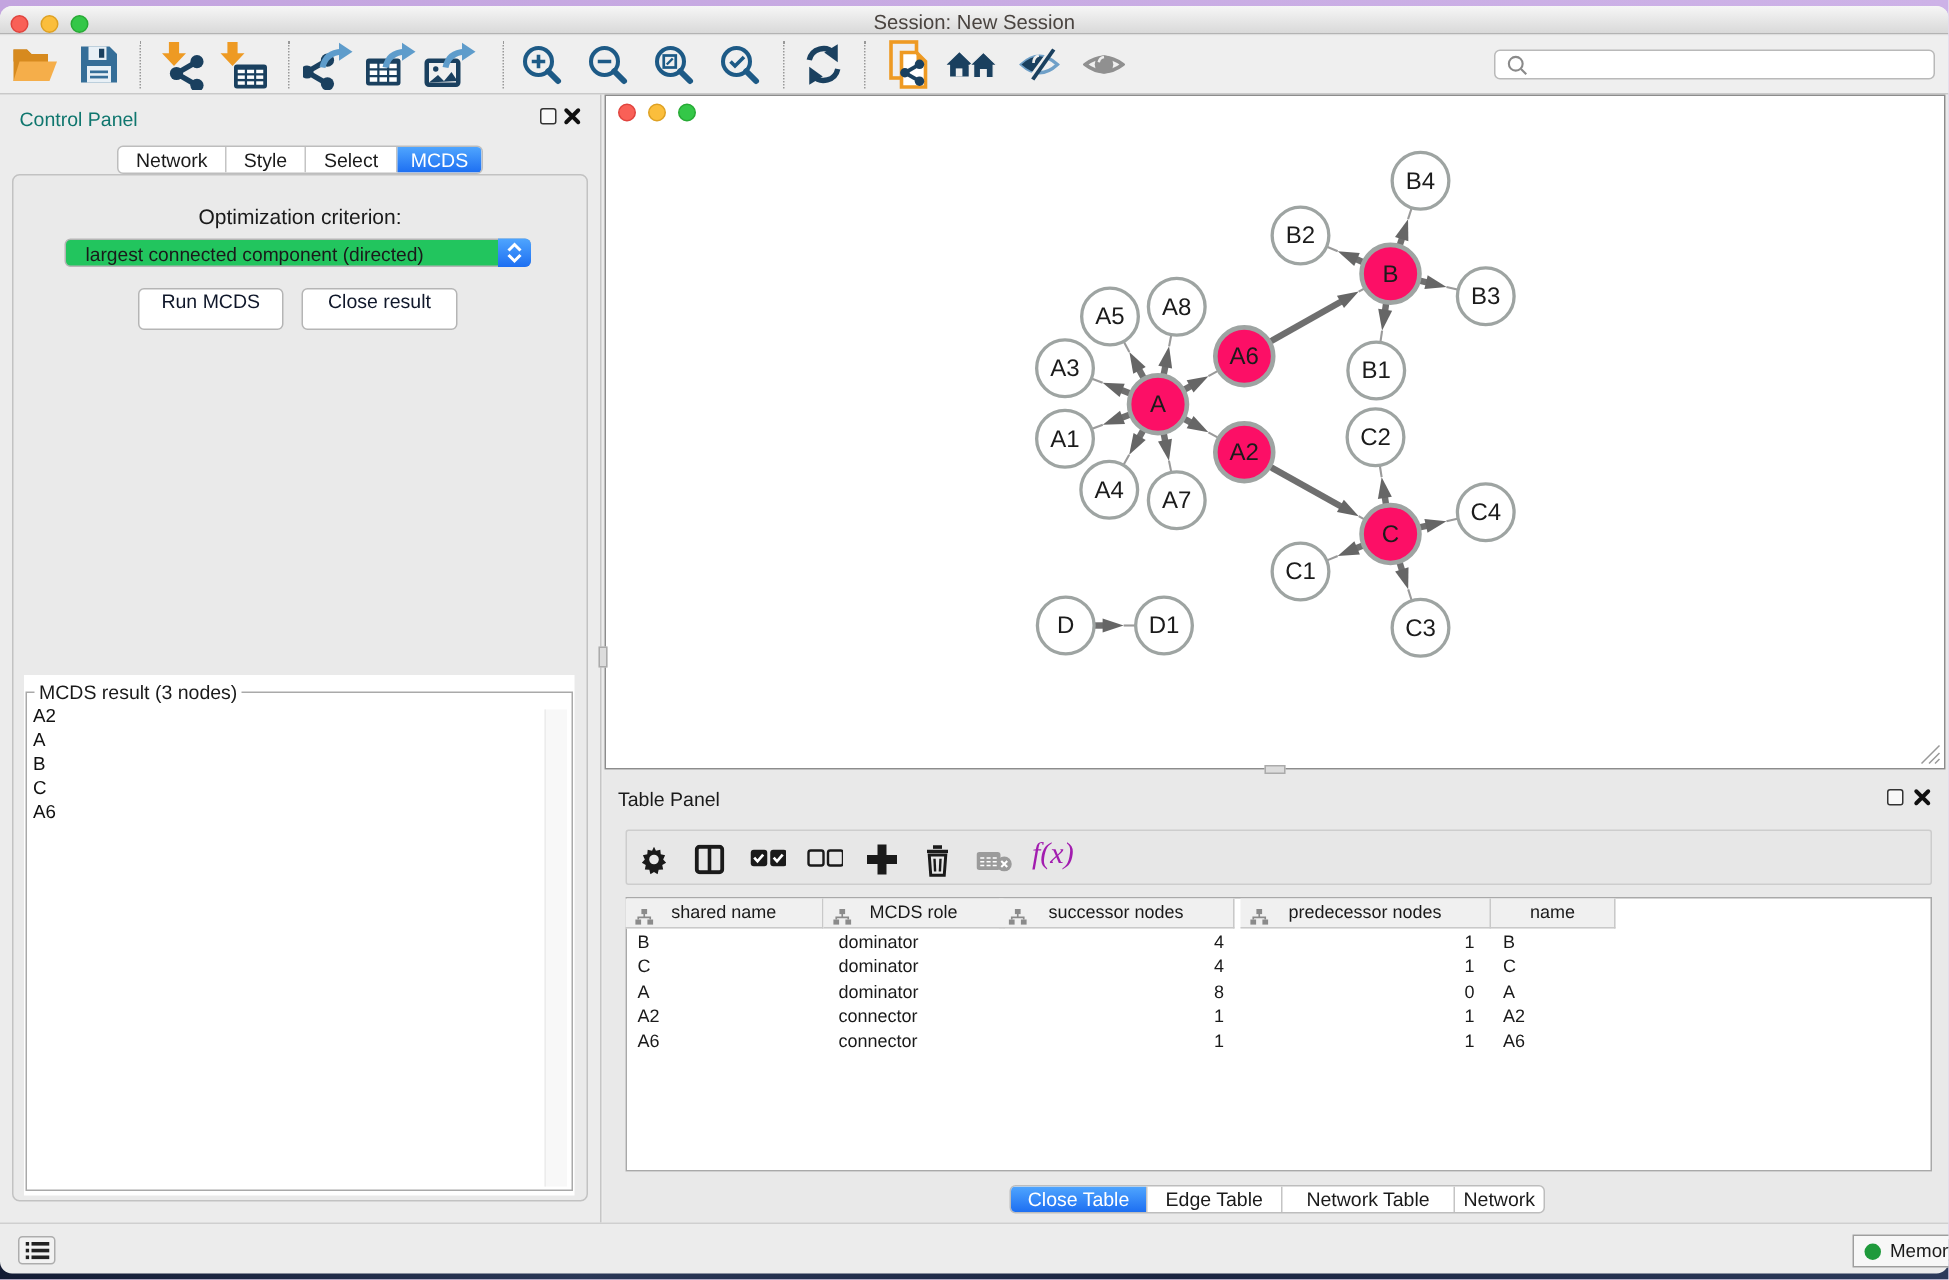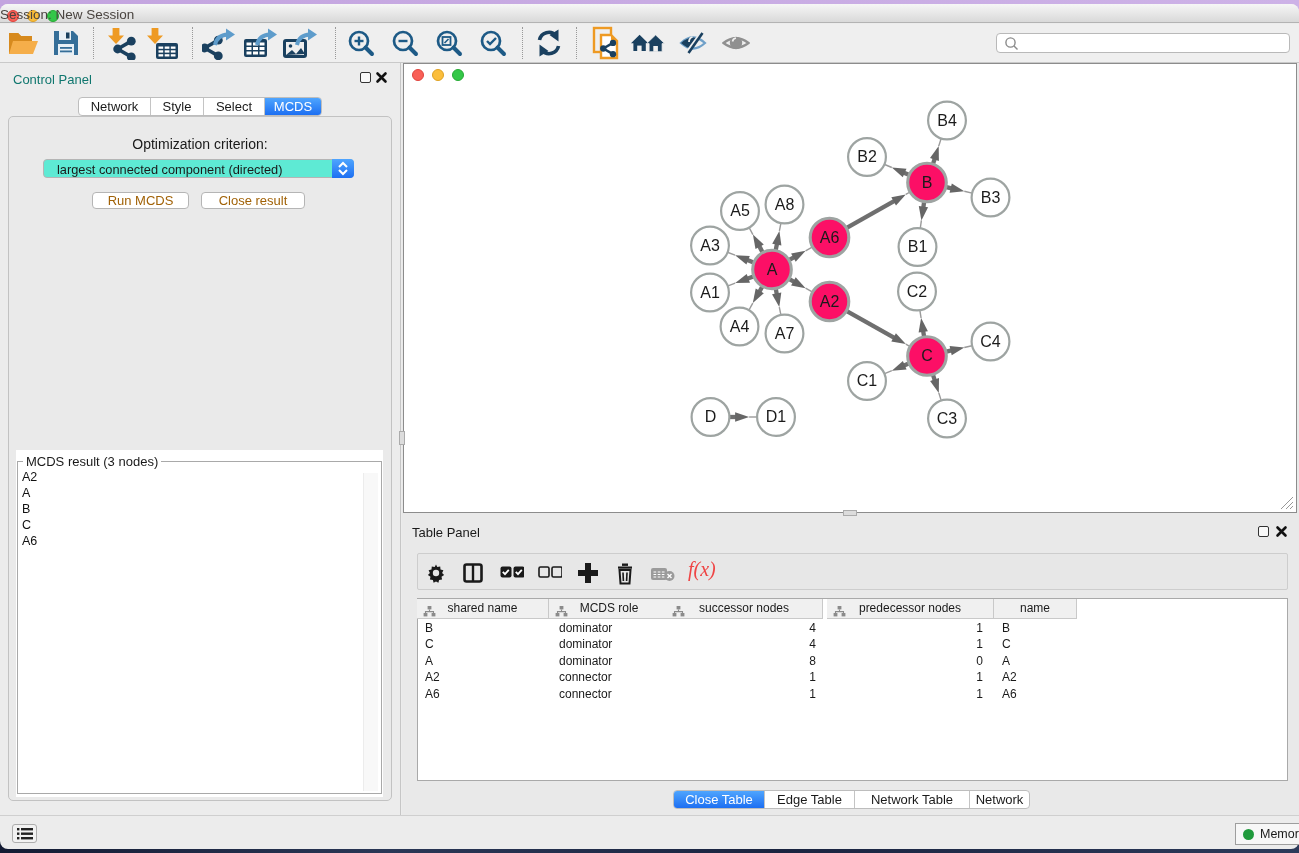--- a/index.html
+++ b/index.html
@@ -4,44 +4,44 @@
 * { margin:0; padding:0; box-sizing:border-box; }
 html,body { width:1299px; height:853px; font-family:"Liberation Sans",sans-serif; }
 body { background:linear-gradient(90deg,#C3A4DF,#CDB2E7); position:relative; overflow:hidden; }
 #deskbot { position:absolute; left:0; top:826px; width:100%; height:27px;
   background:linear-gradient(90deg,#131B33,#2A3756 30%,#1A2440 60%,#2C3A5A); }
 #win { position:absolute; left:0; top:4px; width:1299px; height:845px; background:#ECECEC;
   border-radius:8px; }
 #titlebar { position:absolute; left:0; top:4px; width:100%; height:19px;
   background:linear-gradient(#F6F6F6,#D9D9D9); border-bottom:1px solid #B3B3B3;
   border-radius:8px 8px 0 0; }
-.ttext { position:absolute; width:100%; top:2.5px; font-size:13.5px; color:#4a4440; }
+.ttext { position:absolute; width:100%; text-align:center; top:2.5px; font-size:13.5px; color:#4a4440; }
 #toolbar { position:absolute; left:0; top:24px; width:100%; height:39px; background:#EFEFEF;
   border-bottom:1px solid #C9C9C9; }
 .vsep { position:absolute; top:3px; height:32px; width:0; border-left:1px dotted #999; }
 #desktop { position:absolute; left:402px; top:64px; width:897px; height:751px; background:#E9E9E9; }
 #search { position:absolute; left:996px; top:33px; width:294px; height:20px; background:#fff;
   border:1px solid #B9B9B9; border-radius:4px; }
 #cpanel-head { position:absolute; left:13px; top:72px; font-size:13px; color:#0f766e; }
 .wicon { position:absolute; width:11px; height:11px; border:1.6px solid #333; border-radius:2px; background:#f8f8f8; }
 .tabs { position:absolute; display:flex; height:19px; background:#fff; border:1px solid #BDBDBD;
   border-radius:4px; overflow:hidden; font-size:13px; }
 .tabs .tb { height:100%; display:flex; align-items:center; justify-content:center;
   border-right:1px solid #C4C4C4; color:#1a1a1a; }
 .tabs .tb:last-child { border-right:none; }
 .tabs .sel { background:linear-gradient(#4FA5FE,#1D6FF2); color:#fff; }
 #cpbox { position:absolute; left:8px; top:116px; width:384px; height:685px; background:#EAEAEA;
   border:1px solid #C2C2C2; border-radius:5px; }
 #optlabel { position:absolute; left:0; top:136px; width:400px; text-align:center; font-size:14px; color:#1a1a1a; }
-#dropdown { position:absolute; left:43px; top:159px; width:311px; height:19px; background:#5eead4;
+#dropdown { position:absolute; left:43px; top:159px; width:311px; height:19px; background:#22c55e;
   border:1px solid #B5B5B5; border-radius:4px; font-size:12.8px; color:#1a1a1a; }
 #dropdown .cap { position:absolute; right:-1px; top:-1px; width:22px; height:19px;
   background:linear-gradient(#4FA5FE,#1D6FF2); border-radius:0 4px 4px 0; }
-.btn { position:absolute; height:17px; background:#fff; border:1px solid #B5B5B5; border-radius:4px;
-  font-size:13px; color:#a16207; text-align:center; line-height:15.5px; }
+.btn { position:absolute; height:28px; background:#fff; border:1px solid #B5B5B5; border-radius:4px;
+  font-size:13px; color:#0f172a; text-align:center; line-height:15.5px; }
 #whitewrap { position:absolute; left:16px; top:450px; width:367px; height:347px; background:#fff; }
 #fieldset { position:absolute; left:17px; top:461px; width:365px; height:333px;
   border:1px solid #A9A9A9; }
 #fieldset .legend { position:absolute; left:5px; top:-8px; background:#fff; padding:0 3px;
   font-size:13px; color:#1a1a1a; }
 #mlist { position:absolute; left:18px; top:470px; width:340px; font-size:12.5px; color:#111; }
 #mlist div { height:16px; padding-left:4px; }
 #mscroll { position:absolute; left:363px; top:473px; width:15px; height:318px; background:#F8F8F8;
   border-left:1px solid #ECECEC; }
 #netframe { position:absolute; left:403px; top:63px; width:894px; height:450px;
@@ -53,21 +53,21 @@
 #tphead { position:absolute; left:412px; top:525px; font-size:13px; color:#1a1a1a; }
 #tptool { position:absolute; left:417px; top:553px; width:871px; height:37px; background:#E7E7E7;
   border:1px solid #CDCDCD; border-radius:2px; }
 #ttable { position:absolute; left:417px; top:598px; width:871px; height:183px; background:#fff;
   border:1px solid #A9A9A9; }
 .thead { position:absolute; top:599px; height:20px; background:#F0F0F0; border-right:1px solid #C9C9C9;
   border-bottom:1px solid #C9C9C9; font-size:12px; color:#1a1a1a; text-align:center; line-height:19px; }
 .hic { position:absolute; left:6px; top:4px; }
 .trow { position:absolute; left:0; width:100%; height:16.4px; font-size:12px; color:#1a1a1a; }
 #fx { position:absolute; left:688px; top:558px; font-family:"Liberation Serif",serif; font-style:italic;
-  font-size:20px; color:#ef4444; }
+  font-size:20px; color:#a21caf; }
 #statusline { position:absolute; left:0; top:815px; width:100%; border-top:1px solid #CFCFCF; }
 #lbtn { position:absolute; left:12px; top:824px; width:25px; height:19px; background:#F2F2F2;
   border:1px solid #ADADAD; border-radius:3px; }
 #membtn { position:absolute; left:1215px; top:823px; width:74px; height:22px; background:#F7F7F7;
   border:1px solid #9E9E9E; font-size:12.5px; color:#1a1a1a;margin-left:20px; }
 #membtn .dot { position:absolute; left:7px; top:5px; width:11px; height:11px; border-radius:50%;
   background:#1F9A3C; }
 .handle { position:absolute; background:#DCDCDC; border:1px solid #ABABAB; }
 </style></head>
 <body>

